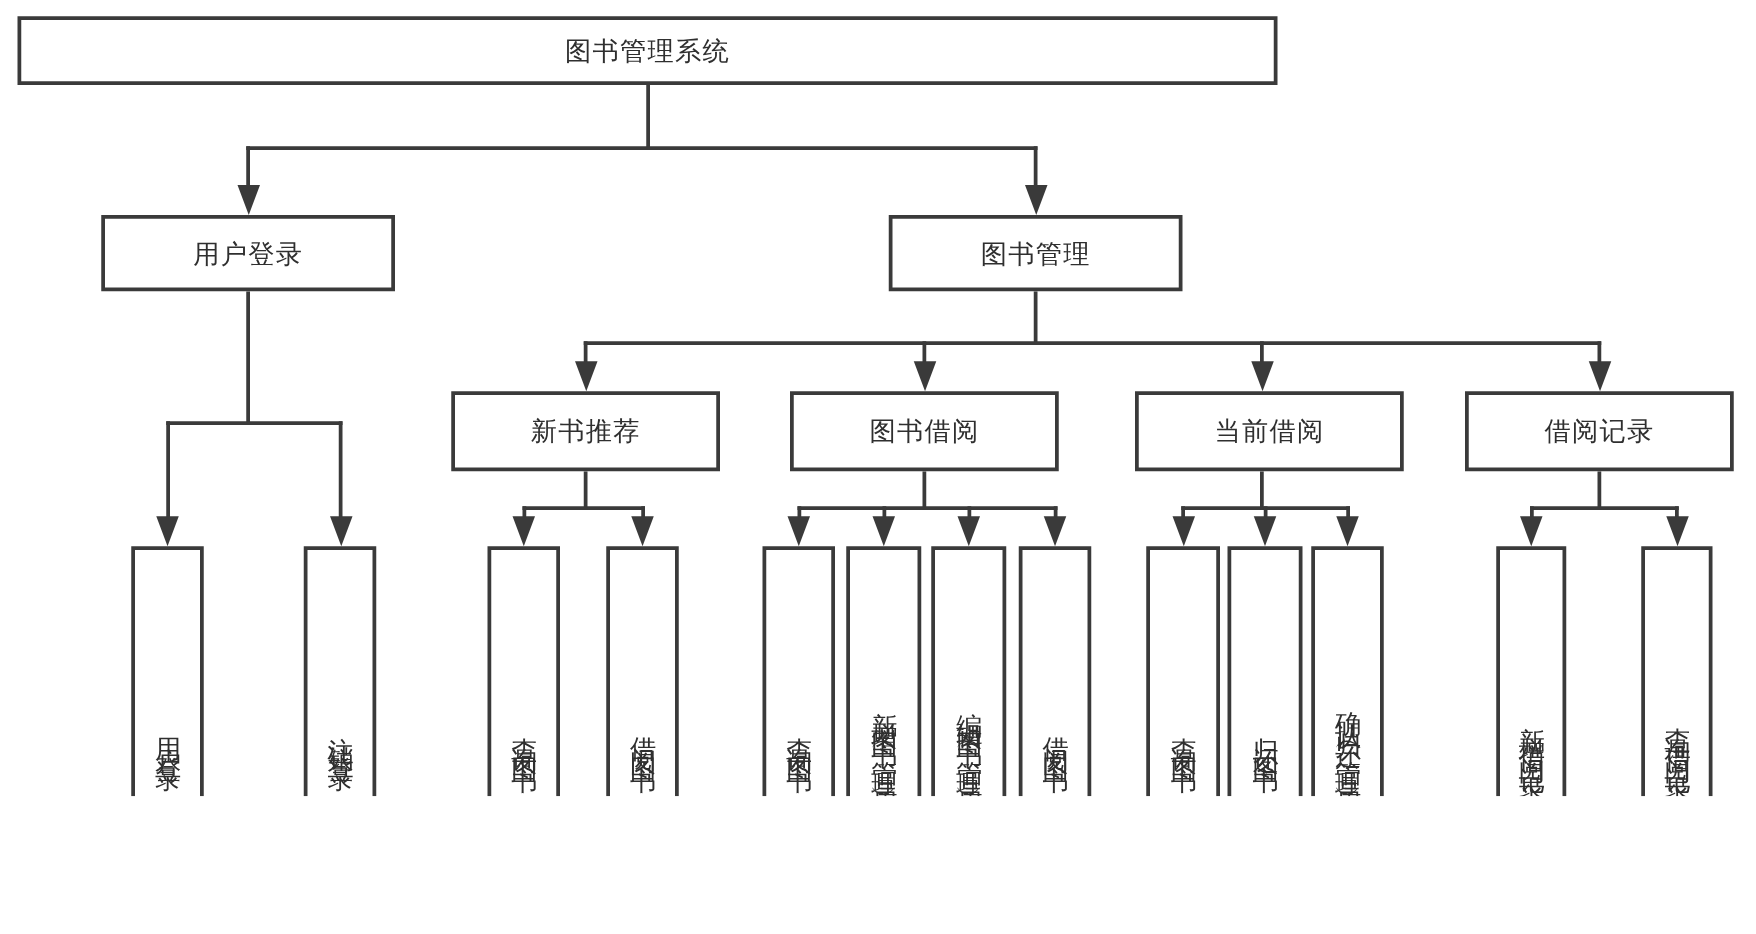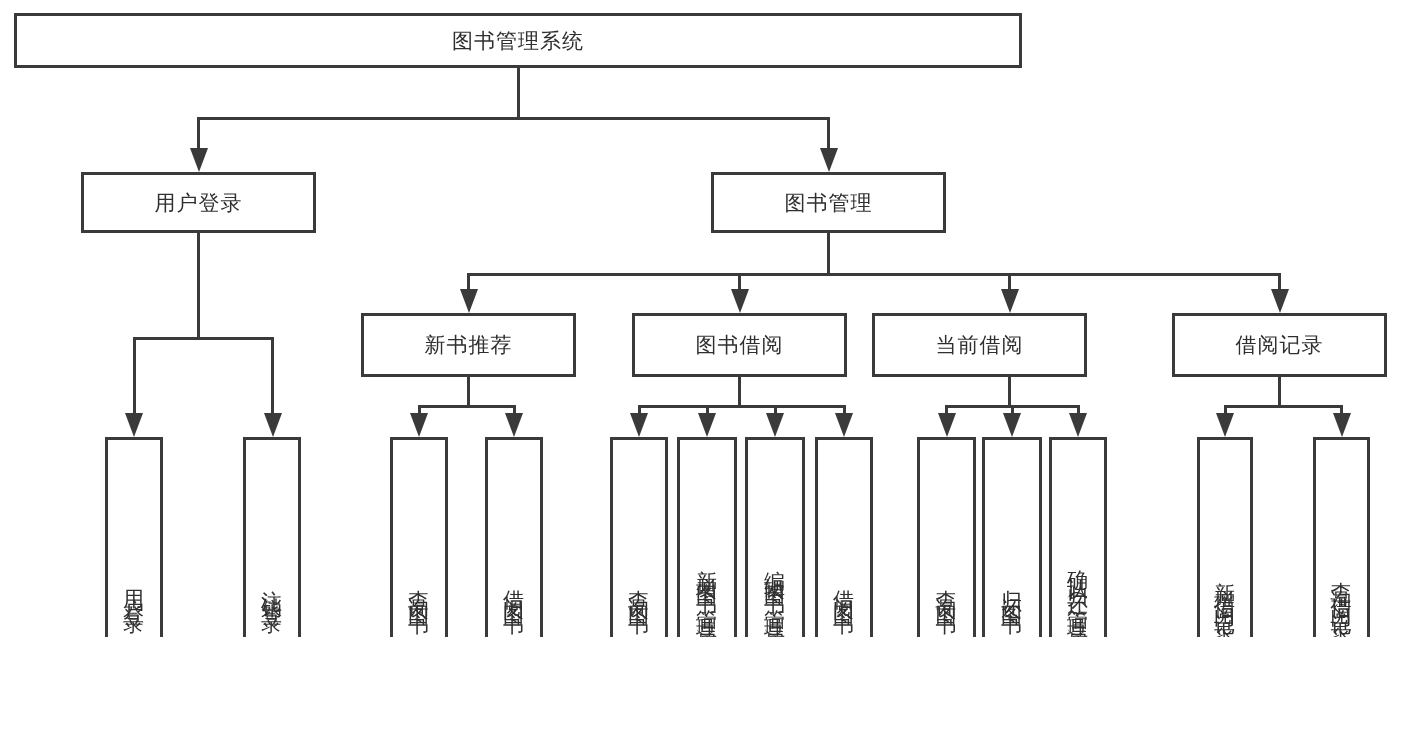--- a/index.html
+++ b/index.html
@@ -114,21 +114,21 @@
   <div class="box" style="left:711px;top:172px;width:235px;height:61px">
     <span>图书管理</span>
   </div>
 
   <div class="box" style="left:361px;top:313px;width:215px;height:64px">
     <span>新书推荐</span>
   </div>
   <div class="box" style="left:632px;top:313px;width:215px;height:64px">
     <span>图书借阅</span>
   </div>
-  <div class="box" style="left:872px;top:313px;width:215px;height:64px">
+  <div class="box" style="left:908px;top:313px;width:215px;height:64px">
     <span>当前借阅</span>
   </div>
   <div class="box" style="left:1172px;top:313px;width:215px;height:64px">
     <span>借阅记录</span>
   </div>
 
   <div class="box box-v" style="left:105px;top:437px;width:58px;height:303px">
     <span>用户登录</span>
   </div>
   <div class="box box-v" style="left:243px;top:437px;width:58px;height:303px">

